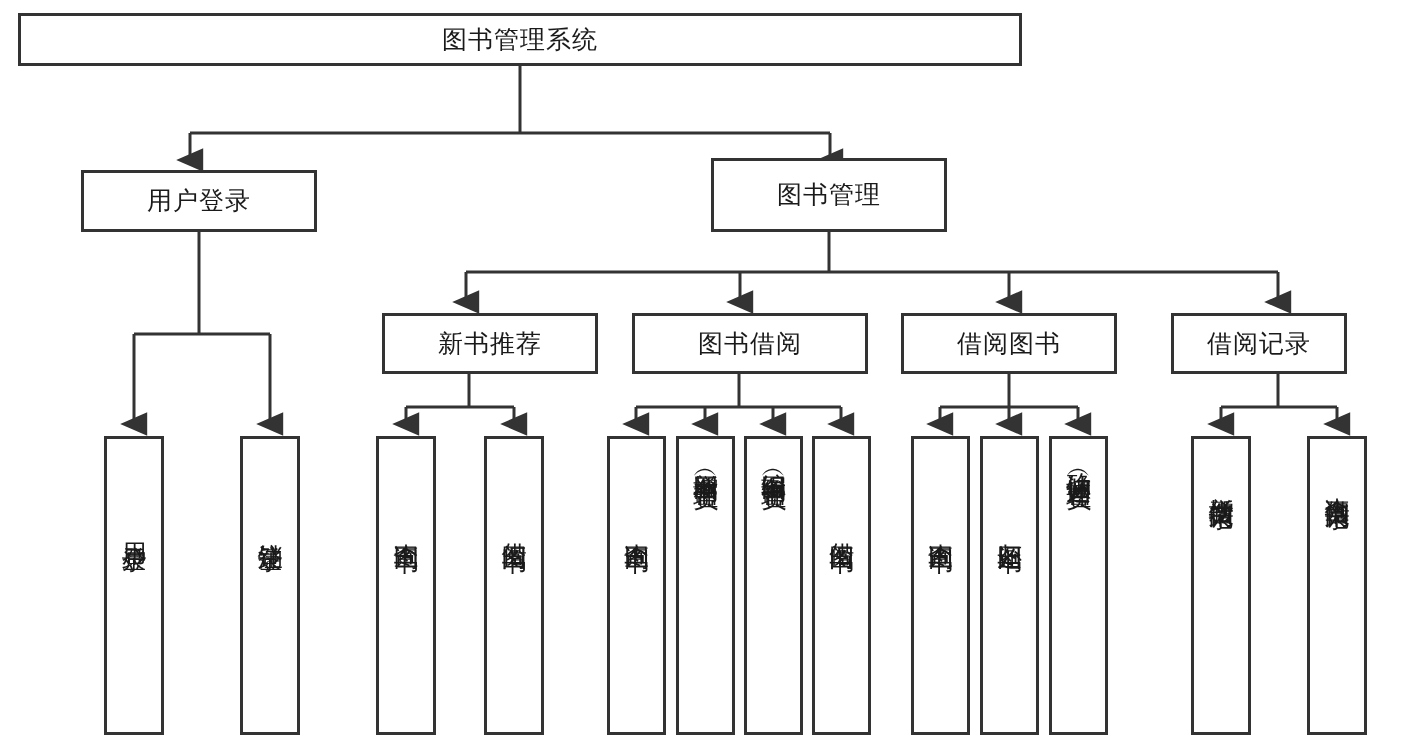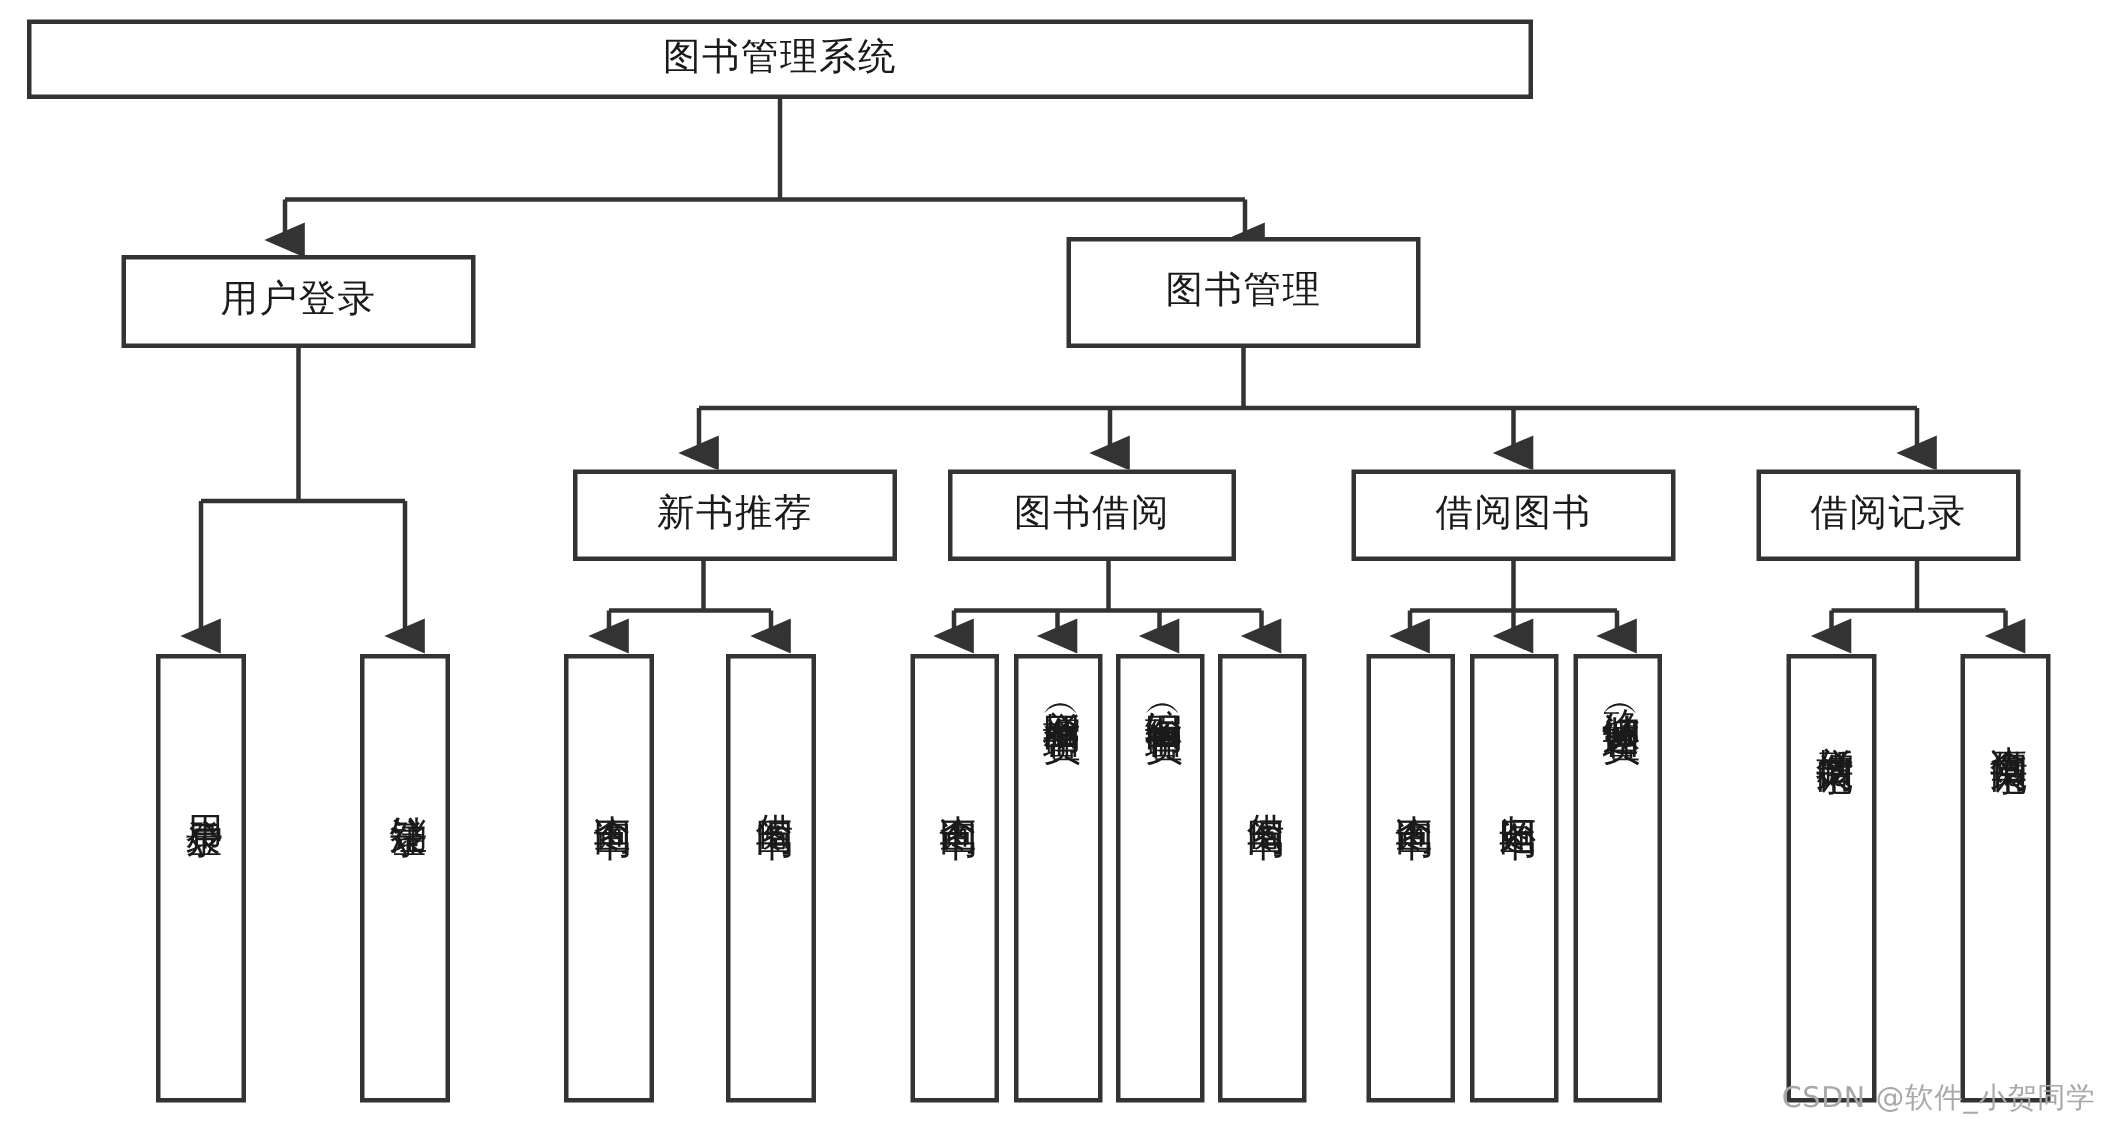--- a/index.html
+++ b/index.html
@@ -27,21 +27,20 @@
   }
   .node {
     position: absolute;
     box-sizing: border-box;
     background: #ffffff;
     border: 3px solid #333333;
     display: flex;
     align-items: center;
     justify-content: center;
     color: #1a1a1a;
-    font-family: Liberation Mono, monospace;
   }
   .node.horizontal .node-label {
     font-size: 25px;
     line-height: 1.1;
     letter-spacing: 1px;
     white-space: nowrap;
   }
   .node.vertical {
     align-items: flex-start;
     justify-content: center;
@@ -133,21 +132,21 @@
   <div class="node horizontal" style="left:81px; top:170px; width:236px; height:62px;">
     <span class="node-label">用户登录</span>
   </div>
   <div class="node horizontal" style="left:711px; top:158px; width:236px; height:74px;align-items:center;">
     <span class="node-label">图书管理</span>
   </div>
 
   <div class="node horizontal" style="left:382px; top:313px; width:216px; height:61px;">
     <span class="node-label">新书推荐</span>
   </div>
-  <div class="node horizontal" style="left:632px; top:313px; width:192px; height:61px;">
+  <div class="node horizontal" style="left:632px; top:313px; width:236px; height:61px;">
     <span class="node-label">图书借阅</span>
   </div>
   <div class="node horizontal" style="left:901px; top:313px; width:216px; height:61px;">
     <span class="node-label">借阅图书</span>
   </div>
   <div class="node horizontal" style="left:1171px; top:313px; width:176px; height:61px;">
     <span class="node-label">借阅记录</span>
   </div>
 
   <div class="node vertical mid" style="left:104px; top:436px; width:60px; height:299px;">
@@ -187,14 +186,13 @@
     <span class="node-label">确认归还（管理员）</span>
   </div>
 
   <div class="node vertical midlow" style="left:1191px; top:436px; width:60px; height:299px;">
     <span class="node-label">新增借阅记录</span>
   </div>
   <div class="node vertical midlow" style="left:1307px; top:436px; width:60px; height:299px;">
     <span class="node-label">查询借阅记录</span>
   </div>
 
-  <div class="watermark">CSDN @软件_小贺同学</div>
 </div>
 
 </body></html>

